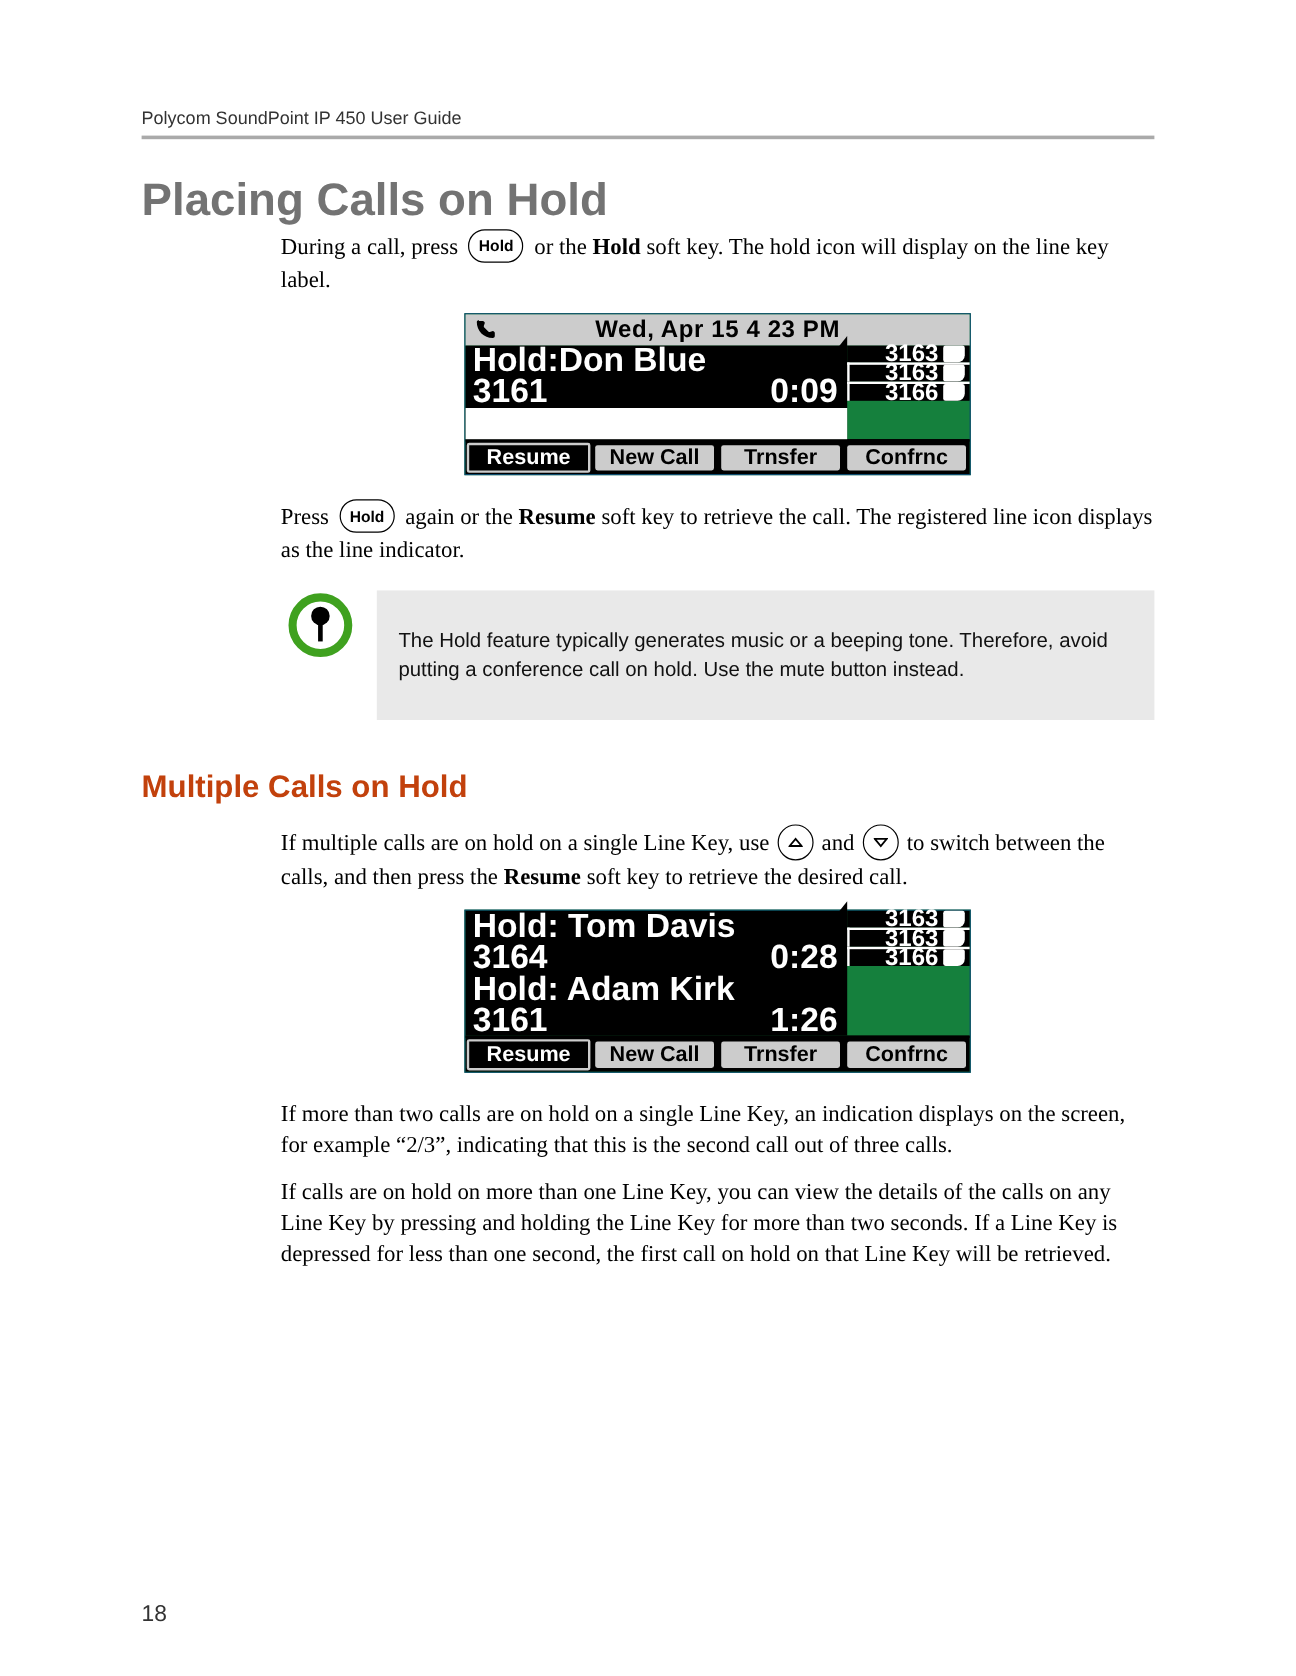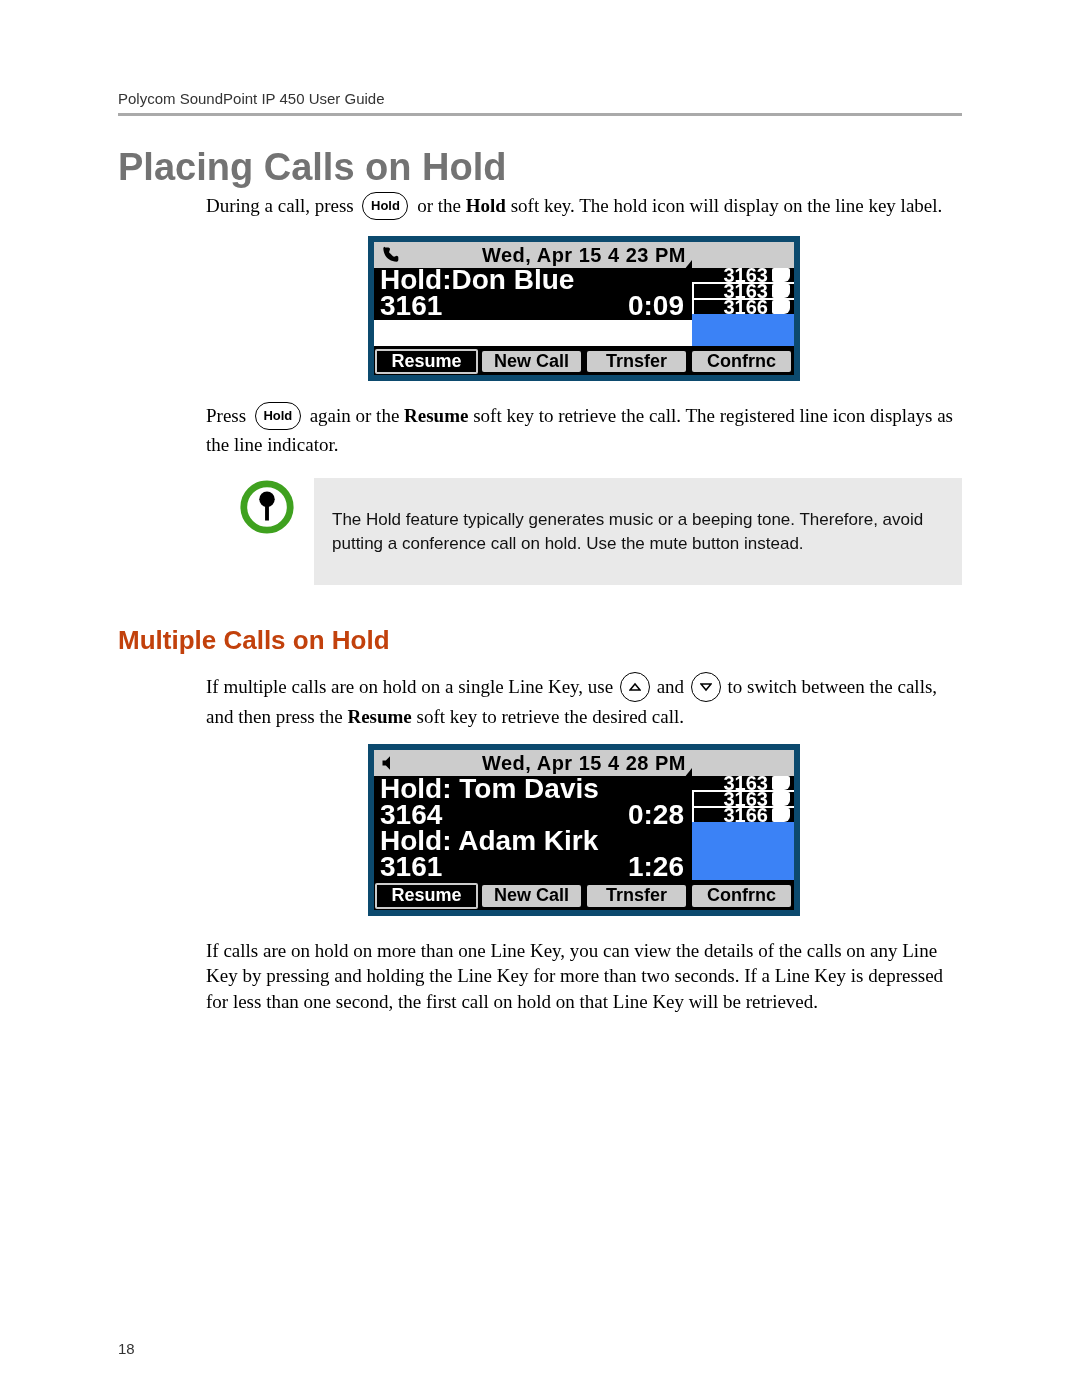--- a/index.html
+++ b/index.html
@@ -36,21 +36,21 @@
     margin: 0 0 4px 0;
   }
   h2.subsect-title {
     font-family: Arial, Helvetica, sans-serif;
     color: #c2410c;
     font-size: 26px;
     font-weight: 700;
     margin: 40px 0 18px 0;
   }
   .body-col {
-    margin-left: 88px;
+    margin-left: 116px;
   }
   .para {
     font-size: 19px;
     line-height: 1.35;
     margin: 0 0 14px 0;
   }
   .key-btn {
     display: inline-flex;
     align-items: center;
     justify-content: center;
@@ -83,25 +83,25 @@
   }
   .arrow-btn svg { width: 12px; height: 12px; }
 
   .screenshot-wrap {
     display: flex;
     justify-content: center;
     margin: 6px 0 22px 0;
   }
   .phone-screen {
     width: 420px;
-    border: 6px solid #0c4a6e;
+    border: 1px solid #0c4a6e;
     font-family: Arial, Helvetica, sans-serif;
     font-weight: 700;
     color: #fff;
-    background:#3b82f6;
+    background:#15803d;
     line-height: 1.1;
   }
   .ps-header {
     background: #ccc;
     color: #000;
     display:flex;
     align-items:center;
     padding: 2px 6px;
     font-size: 20px;
     justify-content: space-between;
@@ -162,21 +162,21 @@
     font-family: Arial, Helvetica, sans-serif;
     font-size:17px; line-height:1.4;
     padding:30px 18px;
   }
 
   .page-number {
     position:absolute;
     bottom:40px;
     left:118px;
     font-family: Arial, Helvetica, sans-serif;
-    font-size:15px;
+    font-size:19px;
     color:#333;
   }
 </style>
 </head>
 <body>
 
 <div class="page">
 
   <div class="header">Polycom SoundPoint IP 450 User Guide</div>
   <hr class="header-rule">
@@ -279,29 +279,20 @@
             <path d="M1 3 L6 9 L11 3 Z" fill="none" stroke="#000" stroke-width="1.5"></path>
           </svg>
       </span>
       <span> to switch between the calls, and then press the </span>
       <b>Resume</b>
       <span> soft key to retrieve the desired call.</span>
     </p>
 
     <div class="screenshot-wrap">
       <div class="phone-screen">
-        <div class="ps-header">
-          <span class="ps-header-icon">
-            <svg viewBox="0 0 24 24">
-                <path fill="#000" d="M3 9v6h4l5 5V4L7 9H3z"></path>
-              </svg>
-          </span>
-          <span class="dt">Wed, Apr 15   4 28 PM</span>
-          <span style="width:20px"></span>
-        </div>
         <div class="ps-body">
           <div class="ps-left">
             <div class="ps-row">
               <span>Hold: Tom Davis</span>
               <span></span>
             </div>
             <div class="ps-row">
               <span>3164</span>
               <span>0:28</span>
             </div>
@@ -331,17 +322,18 @@
         </div>
         <div class="ps-softkeys">
           <div class="sk active">Resume</div>
           <div class="sk">New Call</div>
           <div class="sk">Trnsfer</div>
           <div class="sk">Confrnc</div>
         </div>
       </div>
     </div>
 
+    <p class="para">If more than two calls are on hold on a single Line Key, an indication displays on the screen, for example “2/3”, indicating that this is the second call out of three calls.</p>
     <p class="para">If calls are on hold on more than one Line Key, you can view the details of the calls on any Line Key by pressing and holding the Line Key for more than two seconds. If a Line Key is depressed for less than one second, the first call on hold on that Line Key will be retrieved.</p>
   </div>
 
   <div class="page-number">18</div>
 </div>
 
 </body></html>

